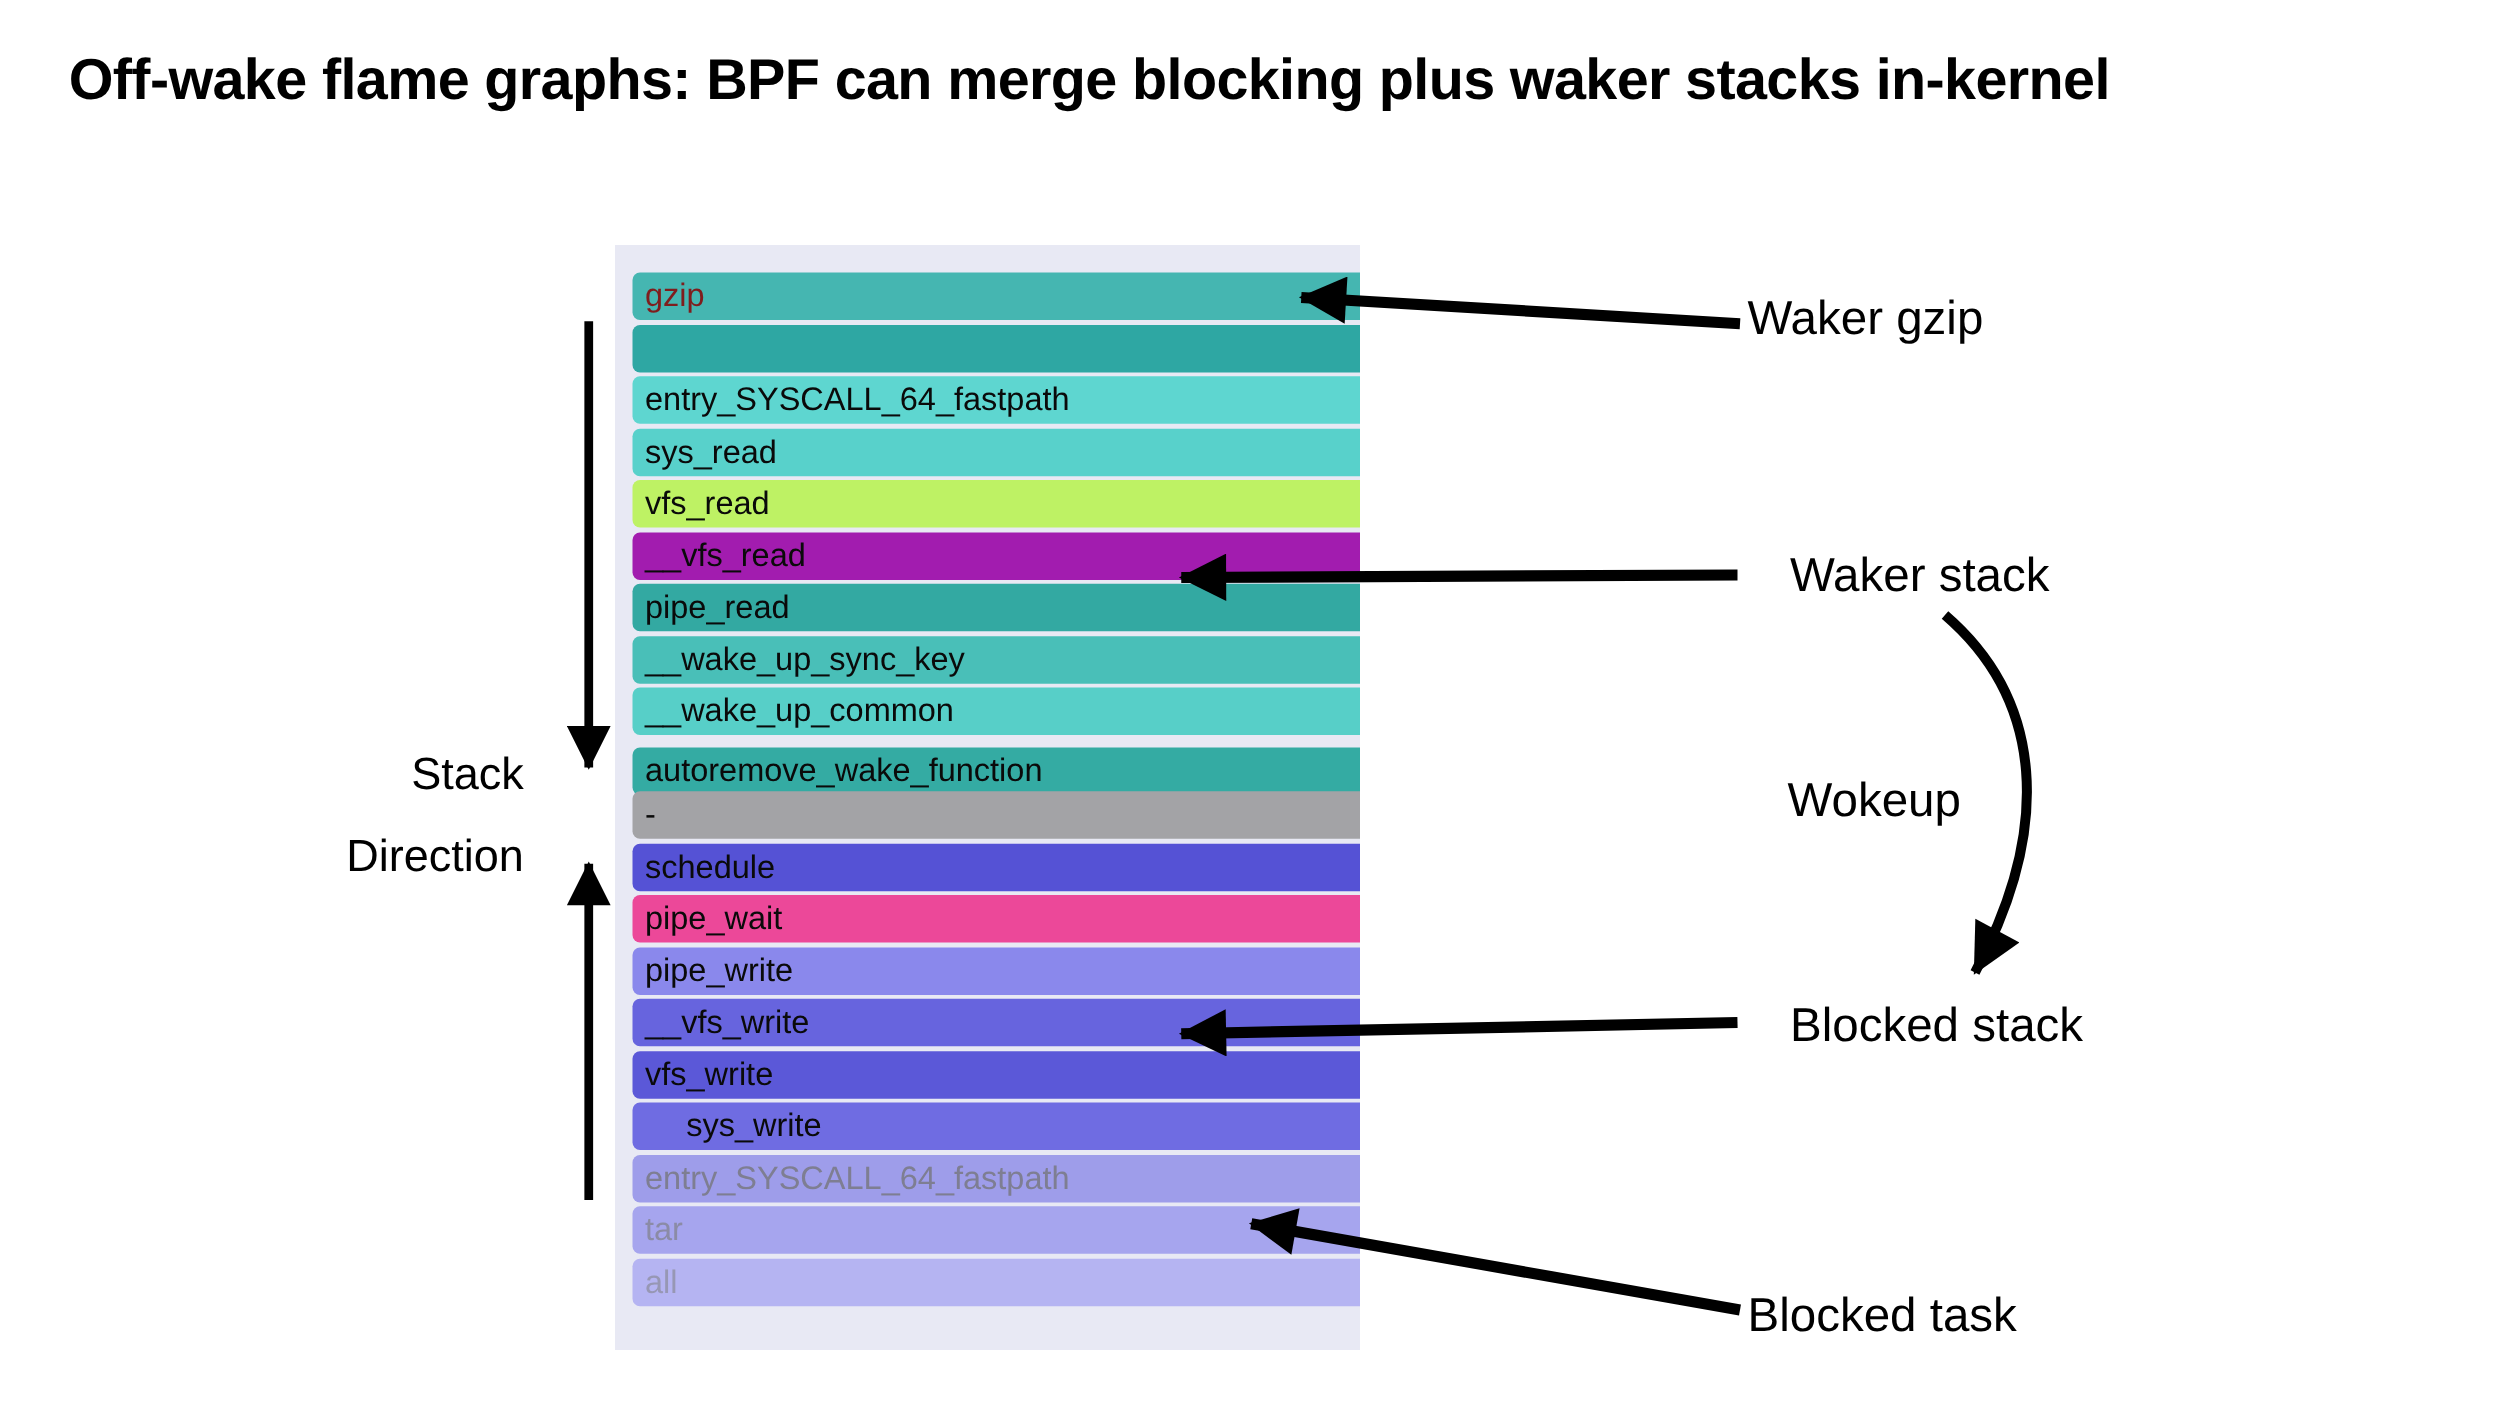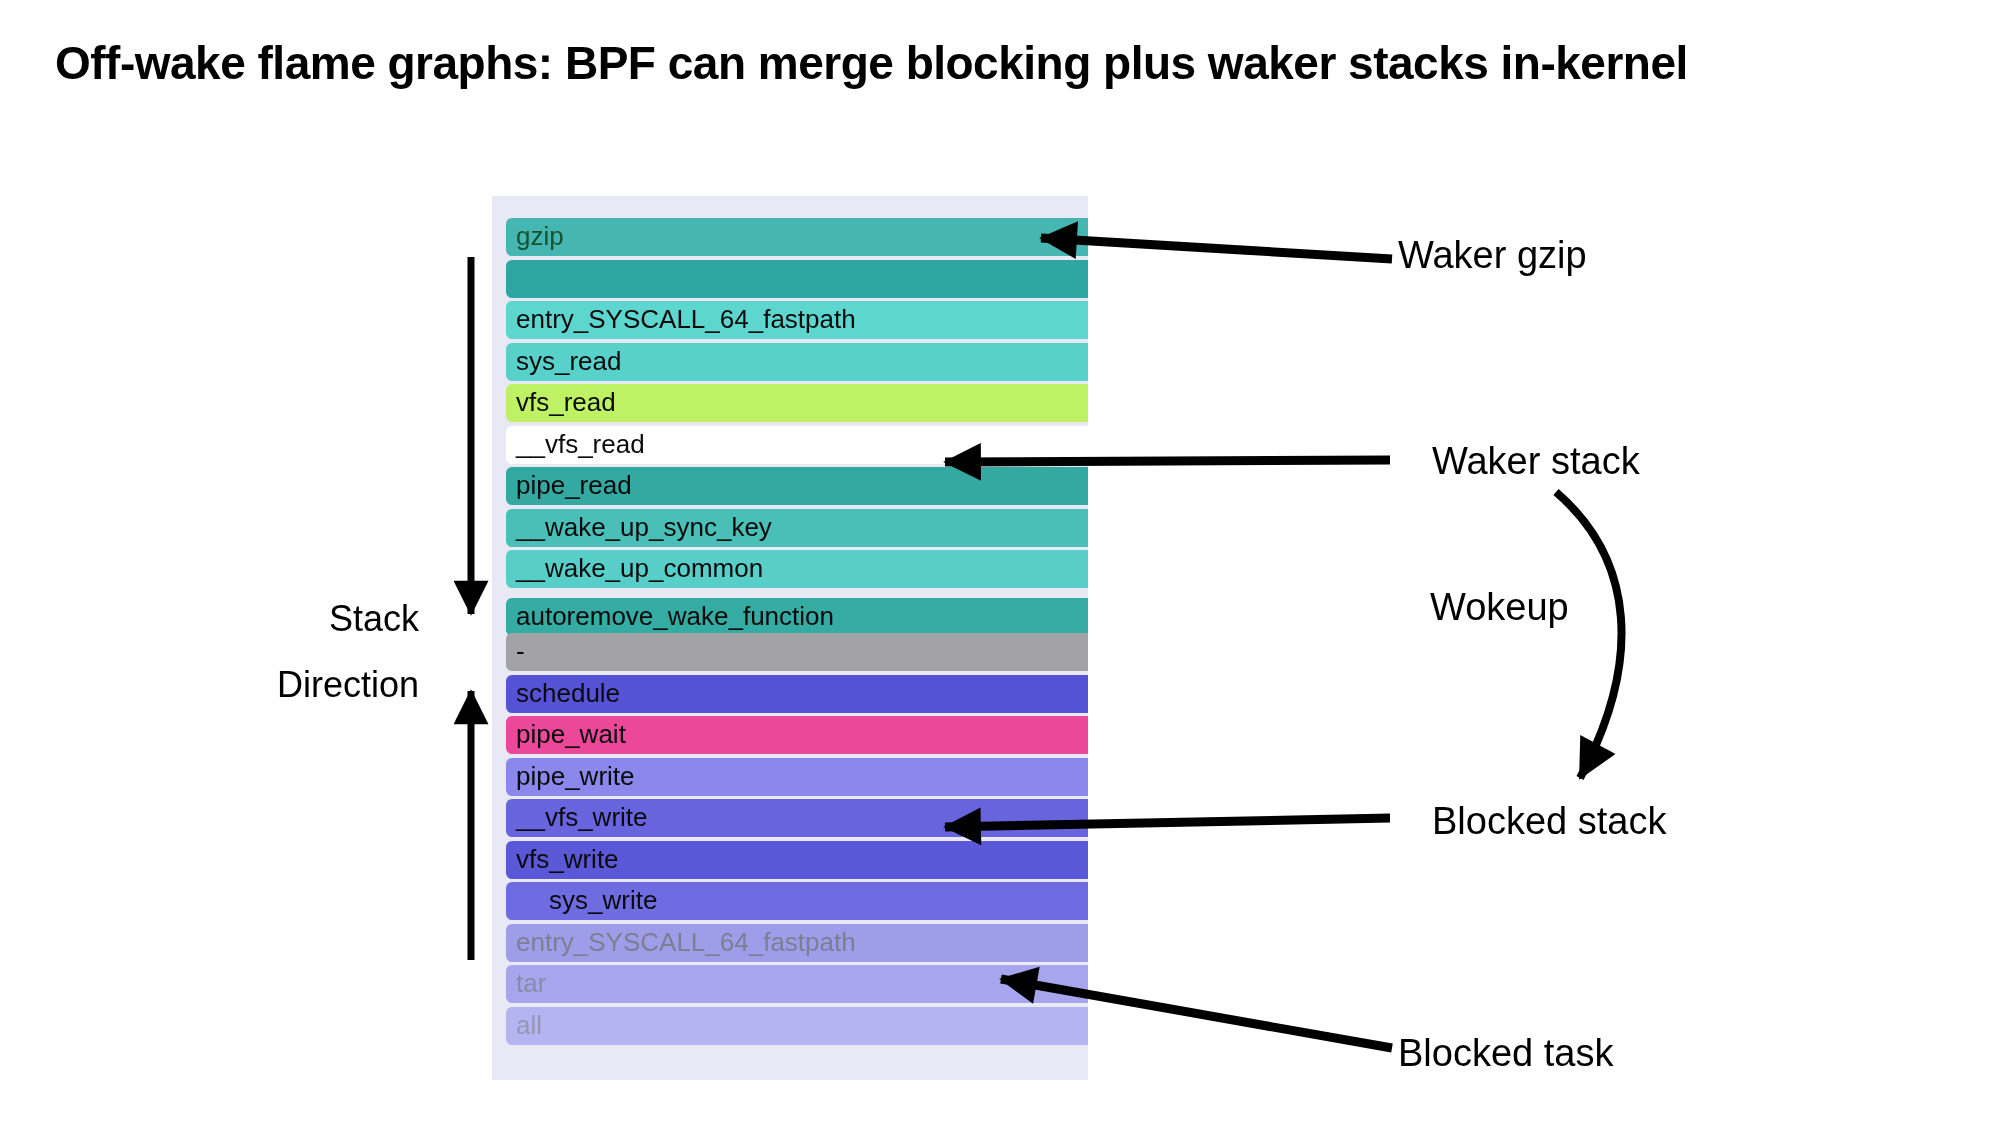--- a/index.html
+++ b/index.html
@@ -37,26 +37,26 @@
   }
 </style>
 </head>
 <body>
 
 <div class="canvas">
 
   <div class="title">Off-wake flame graphs: BPF can merge blocking plus waker stacks in-kernel</div>
 
   <div class="flame-box" style="background: rgb(232, 233, 244);">
-      <div class="bar" style="top: 22px; background: rgb(69, 182, 177); color: #14532d;">gzip</div>
+      <div class="bar" style="top: 22px; background: rgb(69, 182, 177); color: #7f1d1d;">gzip</div>
       <div class="bar" style="top: 63.5px; background: rgb(46, 167, 163); color: rgb(10, 10, 10);"></div>
       <div class="bar" style="top: 105px; background: rgb(94, 214, 208); color: rgb(10, 10, 10);">entry_SYSCALL_64_fastpath</div>
       <div class="bar" style="top: 146.5px; background: rgb(88, 209, 203); color: rgb(10, 10, 10);">sys_read</div>
       <div class="bar" style="top: 188px; background: #bef264; color: rgb(10, 10, 10);">vfs_read</div>
-      <div class="bar" style="top: 229.5px; background: #ffffff; color: rgb(10, 10, 10);">__vfs_read</div>
+      <div class="bar" style="top: 229.5px; background: #a21caf; color: rgb(10, 10, 10);">__vfs_read</div>
       <div class="bar" style="top: 271px; background: rgb(51, 169, 162); color: rgb(10, 10, 10);">pipe_read</div>
       <div class="bar" style="top: 312.5px; background: rgb(73, 191, 184); color: rgb(10, 10, 10);">__wake_up_sync_key</div>
       <div class="bar" style="top: 354px; background: rgb(87, 207, 200); color: rgb(10, 10, 10);">__wake_up_common</div>
       <div class="bar" style="top: 402px; background: rgb(52, 171, 163); color: rgb(10, 10, 10);">autoremove_wake_function</div>
       <div class="bar" style="top: 437px; background: rgb(163, 163, 166); color: rgb(10, 10, 10);">-</div>
       <div class="bar" style="top: 478.5px; background: rgb(85, 82, 213); color: rgb(10, 10, 10);">schedule</div>
       <div class="bar" style="top: 520px; background: #ec4899; color: rgb(10, 10, 10);">pipe_wait</div>
       <div class="bar" style="top: 561.5px; background: rgb(138, 136, 236); color: rgb(10, 10, 10);">pipe_write</div>
       <div class="bar" style="top: 603px; background: rgb(103, 100, 222); color: rgb(10, 10, 10);">__vfs_write</div>
       <div class="bar" style="top: 644.5px; background: rgb(91, 88, 216); color: rgb(10, 10, 10);">vfs_write</div>
@@ -66,21 +66,21 @@
       <div class="bar" style="top: 810.5px; background: rgb(181, 180, 242); color: rgb(151, 151, 180);">all</div>
     </div>
 
   <div class="stack-direction">
     <div>Stack</div>
     <div>Direction</div>
   </div>
 
   <div class="ann" style="left:1398px;top:234px;">Waker gzip</div>
   <div class="ann" style="left:1432px;top:440px;">Waker stack</div>
-  <div class="ann" style="left:1430px;top:586px;">Wokeup</div>
+  <div class="ann" style="left:1430px;top:620px;">Wokeup</div>
   <div class="ann" style="left:1432px;top:800px;">Blocked stack</div>
   <div class="ann" style="left:1398px;top:1032px;">Blocked task</div>
 
   <svg class="overlay" viewBox="0 0 1998 1125" xmlns="http://www.w3.org/2000/svg">
     <defs>
       <marker id="ah" viewBox="0 0 10 10" refX="9.5" refY="5" markerWidth="5.5" markerHeight="4.2" orient="auto" markerUnits="strokeWidth">
         <path d="M0,0 L10,5 L0,10 z" fill="#000000"></path>
       </marker>
       <marker id="ah2" viewBox="0 0 10 10" refX="9.5" refY="5" markerWidth="6.5" markerHeight="5" orient="auto" markerUnits="strokeWidth">
         <path d="M0,0 L10,5 L0,10 z" fill="#000000"></path>

